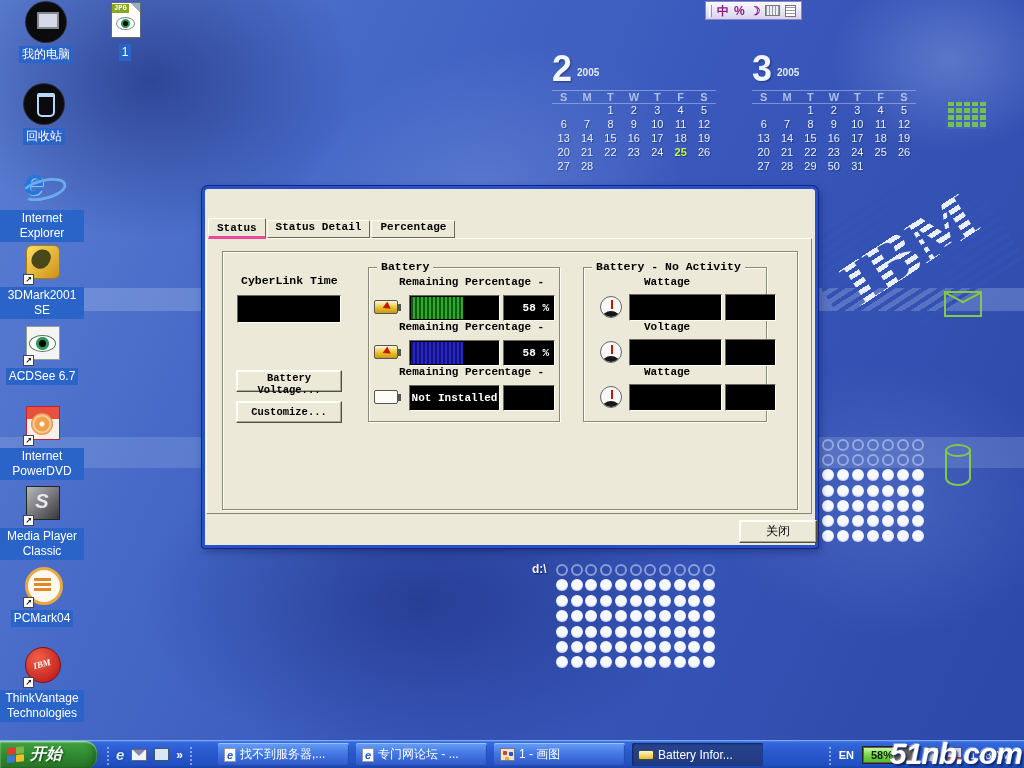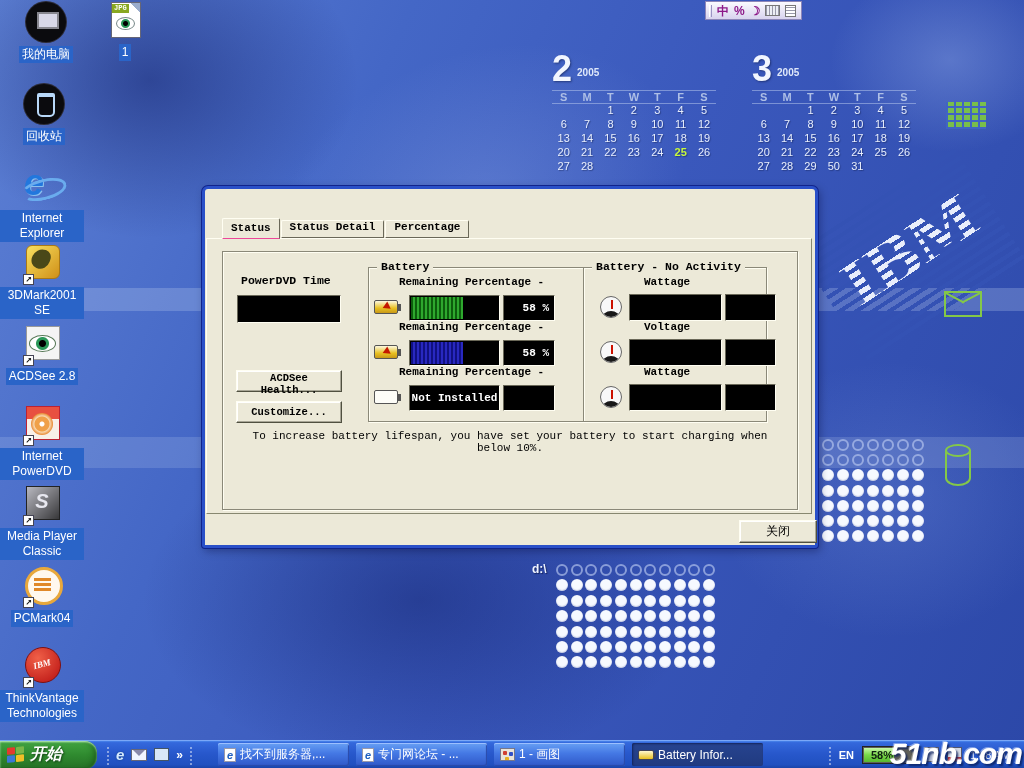--- a/index.html
+++ b/index.html
@@ -110,30 +110,30 @@
   .tb-icon{width:16px;height:11px;background:linear-gradient(#fcf8e0,#e8c020 60%,#c89818);border:1px solid #222;border-radius:2px;position:relative;}
   .tb-icon::after{content:"";position:absolute;right:-3px;top:2px;width:3px;height:5px;background:#222;}
   .tb-icon::before{content:"";position:absolute;left:4px;top:2px;width:5px;height:5px;background:#d42;border-radius:50%;}
   .tb-title{flex:1;font:bold 13px "Liberation Mono",monospace;color:#fff;margin-left:6px;letter-spacing:.5px;}
   .tb-close{width:19px;height:17px;background:radial-gradient(circle at 35% 30%,#f09878,#d84820 60%,#b03010);
     border:1px solid #fff;border-radius:3px;color:#fff;font:bold 13px/15px "Liberation Sans",sans-serif;text-align:center;
     box-shadow:inset 0 -2px 3px rgba(120,20,0,.6);cursor:pointer;}
   #tabs{position:absolute;left:3px;top:28px;height:21px;display:flex;align-items:flex-end;z-index:3;}
   .tab{height:18px;line-height:17px;padding:0 8px;font:bold 11px "Liberation Mono",monospace;background:#ece9d8;
     border:1px solid;border-color:#fffef2 #6a6858 #6a6858 #fffef2;border-radius:2px 2px 0 0;margin-right:1px;cursor:pointer;}
-  .tab.active{height:21px;line-height:19px;border-bottom:1px solid #ec4899;margin-bottom:-1px;position:relative;z-index:4;margin-left:14px;}
+  .tab.active{height:21px;line-height:19px;border-bottom:3px solid #ec4899;margin-bottom:-1px;position:relative;z-index:4;}
   .panel{position:absolute;left:1px;top:49px;width:606px;height:276px;background:#ece9d8;
     border:1px solid;border-color:#fffef2 #878770 #878770 #fffef2;}
   .etched,.group{border:1px solid #8a8878;box-shadow:inset 1px 1px 0 #fffef2,1px 1px 0 #fffef2;}
   .etched{position:absolute;left:15px;top:12px;width:576px;height:259px;}
   .rt-label{position:absolute;left:18px;top:22px;font:bold 11.5px "Liberation Mono",monospace;color:#000;}
   .blackbox{background:#000;border:1px solid;border-color:#6a6858 #fffef2 #fffef2 #6a6858;position:absolute;}
   .rt-box{left:14px;top:43px;width:104px;height:28px;}
   .group{position:absolute;}
-  .g-batt{left:145px;top:15px;width:216px;height:155px;}
+  .g-batt{left:145px;top:15px;width:192px;height:155px;}
   .g-act{left:360px;top:15px;width:184px;height:155px;}
   .gtitle{position:absolute;top:-8px;left:8px;background:#ece9d8;padding:0 4px;font:bold 11.5px "Liberation Mono",monospace;color:#000;}
   .brow-label{position:absolute;left:30px;font:bold 11px "Liberation Mono",monospace;color:#000;white-space:nowrap;}
   .arow-label{position:absolute;left:60px;font:bold 11px "Liberation Mono",monospace;color:#000;}
   .batt{position:absolute;left:5px;width:24px;height:14px;background:linear-gradient(#fcf8e0,#e8c020 60%,#c89818);
     border:1px solid #555;border-radius:2px;}
   .batt::after{content:"";position:absolute;right:-4px;top:3px;width:3px;height:7px;background:#555;}
   .batt.empty{background:#fdfdf8;}
   .batt .arrow{position:absolute;left:9px;top:3px;width:0;height:0;border:4px solid transparent;border-left:7px solid #c41800;transform:rotate(35deg);}
   .pbar{position:absolute;background:#000;border:1px solid;border-color:#6a6858 #fffef2 #fffef2 #6a6858;}
@@ -236,21 +236,21 @@
         </div><div class="icon-label">1</div></div>
       <div class="desk-icon" style="left: 2px; top: 84px;"><div class="icon-art art-recycle-bin"></div><div class="icon-label">回收站</div></div>
       <div class="desk-icon" style="left: 0px; top: 166px;"><div class="icon-art art-internet-explorer">
           <span class="glyph">e</span>
         </div><div class="icon-label">Internet Explorer</div></div>
       <div class="desk-icon" style="left: 0px; top: 243px;"><div class="icon-art art-3dmark2001">
           <span class="sc">↗</span>
         </div><div class="icon-label">3DMark2001 SE</div></div>
       <div class="desk-icon" style="left: 0px; top: 324px;"><div class="icon-art art-acdsee">
           <span class="sc">↗</span>
-        </div><div class="icon-label">ACDSee 2.8</div></div>
+        </div><div class="icon-label">ACDSee 6.7</div></div>
       <div class="desk-icon" style="left: 0px; top: 404px;"><div class="icon-art art-powerdvd">
           <span class="sc">↗</span>
         </div><div class="icon-label">Internet PowerDVD</div></div>
       <div class="desk-icon" style="left: 0px; top: 484px;"><div class="icon-art art-mpc">
           <span class="glyph">S</span>
           <span class="sc">↗</span>
         </div><div class="icon-label">Media Player Classic</div></div>
       <div class="desk-icon" style="left: 0px; top: 566px;"><div class="icon-art art-pcmark04">
           <span class="sc">↗</span>
         </div><div class="icon-label">PCMark04</div></div>
@@ -504,21 +504,21 @@
   </div>
 
   <div class="dialog">
     <div id="tabs">
         <div class="tab active">Status</div>
         <div class="tab">Status Detail</div>
         <div class="tab">Percentage</div>
       </div>
     <div class="panel">
       <div class="etched">
-        <div class="rt-label">PowerDVD Time</div>
+        <div class="rt-label">CyberLink Time</div>
         <div class="blackbox rt-box"></div>
         <div class="group g-batt">
           <div class="gtitle">Battery</div>
           <div id="battRows">
               <div class="brow-label" style="top: 8px;">Remaining Percentage -</div>
               <div class="batt" style="top: 32px;">
                 <span class="arrow"></span>
               </div>
               <div class="pbar" style="left: 40px; top: 27px; width: 91px; height: 26px;">
                 <div class="fill green" style="width: 58%;"></div>
@@ -554,23 +554,22 @@
               <div class="blackbox" style="left: 45px; top: 71px; width: 93px; height: 27px;"></div>
               <div class="blackbox" style="left: 141px; top: 71px; width: 51px; height: 27px;"></div>
               <div class="arow-label" style="top: 98px;">Wattage</div>
               <div class="gauge" style="left: 16px; top: 118px;">
                 <span class="gbase"></span>
               </div>
               <div class="blackbox" style="left: 45px; top: 116px; width: 93px; height: 27px;"></div>
               <div class="blackbox" style="left: 141px; top: 116px; width: 51px; height: 27px;"></div>
             </div>
         </div>
-        <button class="btn95 b-health">ACDSee Health...</button>
+        <button class="btn95 b-health">Battery Voltage...</button>
         <button class="btn95 b-cust">Customize...</button>
-        <div class="note">To increase battery lifespan, you have set your battery to start charging when below 10%.</div>
       </div>
     </div>
     <button class="btn95 b-close">关闭</button>
   </div>
 
   <div class="taskbar">
     <div class="start">
       <span class="winflag">
           <i class="f1"></i>
           <i class="f2"></i>

